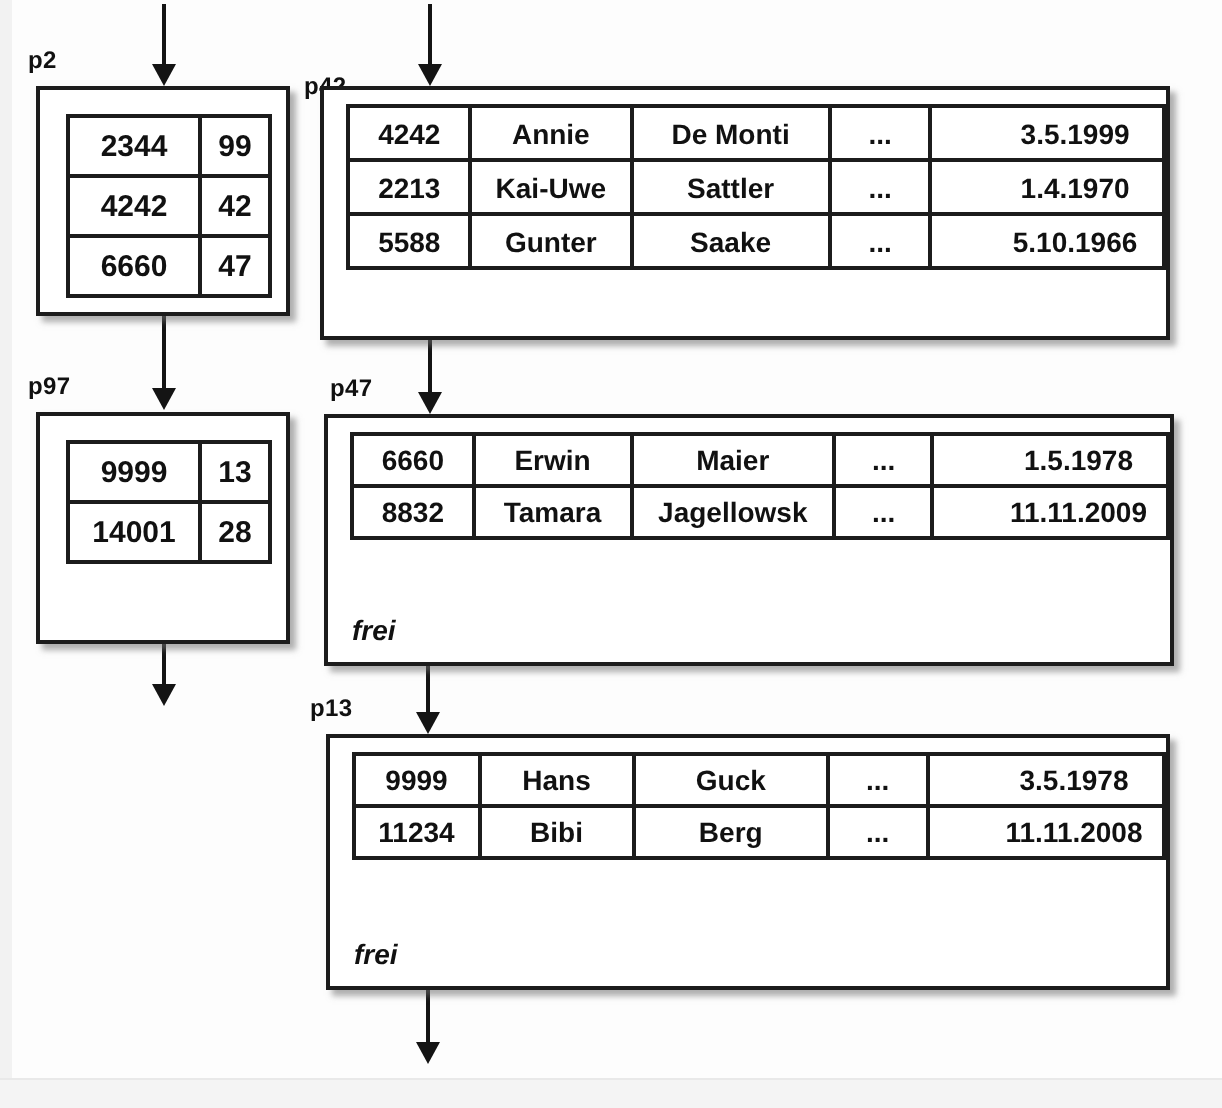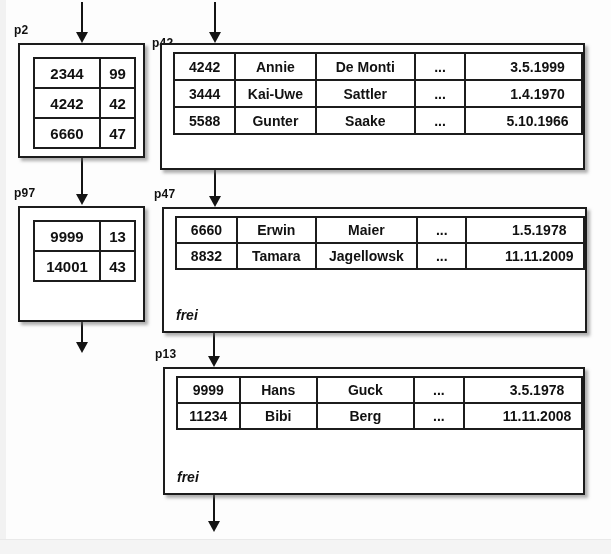--- a/index.html
+++ b/index.html
@@ -106,21 +106,21 @@
     <table class="dat dat-p42">
       <tbody>
           <tr>
         <td class="c-id">4242</td>
         <td class="c-first">Annie</td>
         <td class="c-last">De Monti</td>
         <td class="c-dots">...</td>
         <td class="c-date">3.5.1999</td>
       </tr>
       <tr>
-        <td class="c-id">3444</td>
+        <td class="c-id">2213</td>
         <td class="c-first">Kai-Uwe</td>
         <td class="c-last">Sattler</td>
         <td class="c-dots">...</td>
         <td class="c-date">1.4.1970</td>
       </tr>
       <tr>
         <td class="c-id">5588</td>
         <td class="c-first">Gunter</td>
         <td class="c-last">Saake</td>
         <td class="c-dots">...</td>
@@ -133,27 +133,27 @@
   <div class="plabel" style="left:14px;top:186px">p97</div>
   <div class="pbox" style="left:18px;top:206px;width:127px;height:116px">
     <table class="idx">
       <tbody>
           <tr>
         <td class="ck">9999</td>
         <td class="cp">13</td>
       </tr>
       <tr>
         <td class="ck">14001</td>
-        <td class="cp">43</td>
+        <td class="cp">28</td>
       </tr>
     </tbody>
       </table>
   </div>
 
-  <div class="plabel" style="left:154px;top:187px">p47</div>
+  <div class="plabel" style="left:165px;top:187px">p47</div>
   <div class="pbox" style="left:162px;top:207px;width:425px;height:126px">
     <table class="dat dat-small">
       <tbody>
           <tr>
         <td class="c-id">6660</td>
         <td class="c-first">Erwin</td>
         <td class="c-last">Maier</td>
         <td class="c-dots">...</td>
         <td class="c-date">1.5.1978</td>
       </tr>

